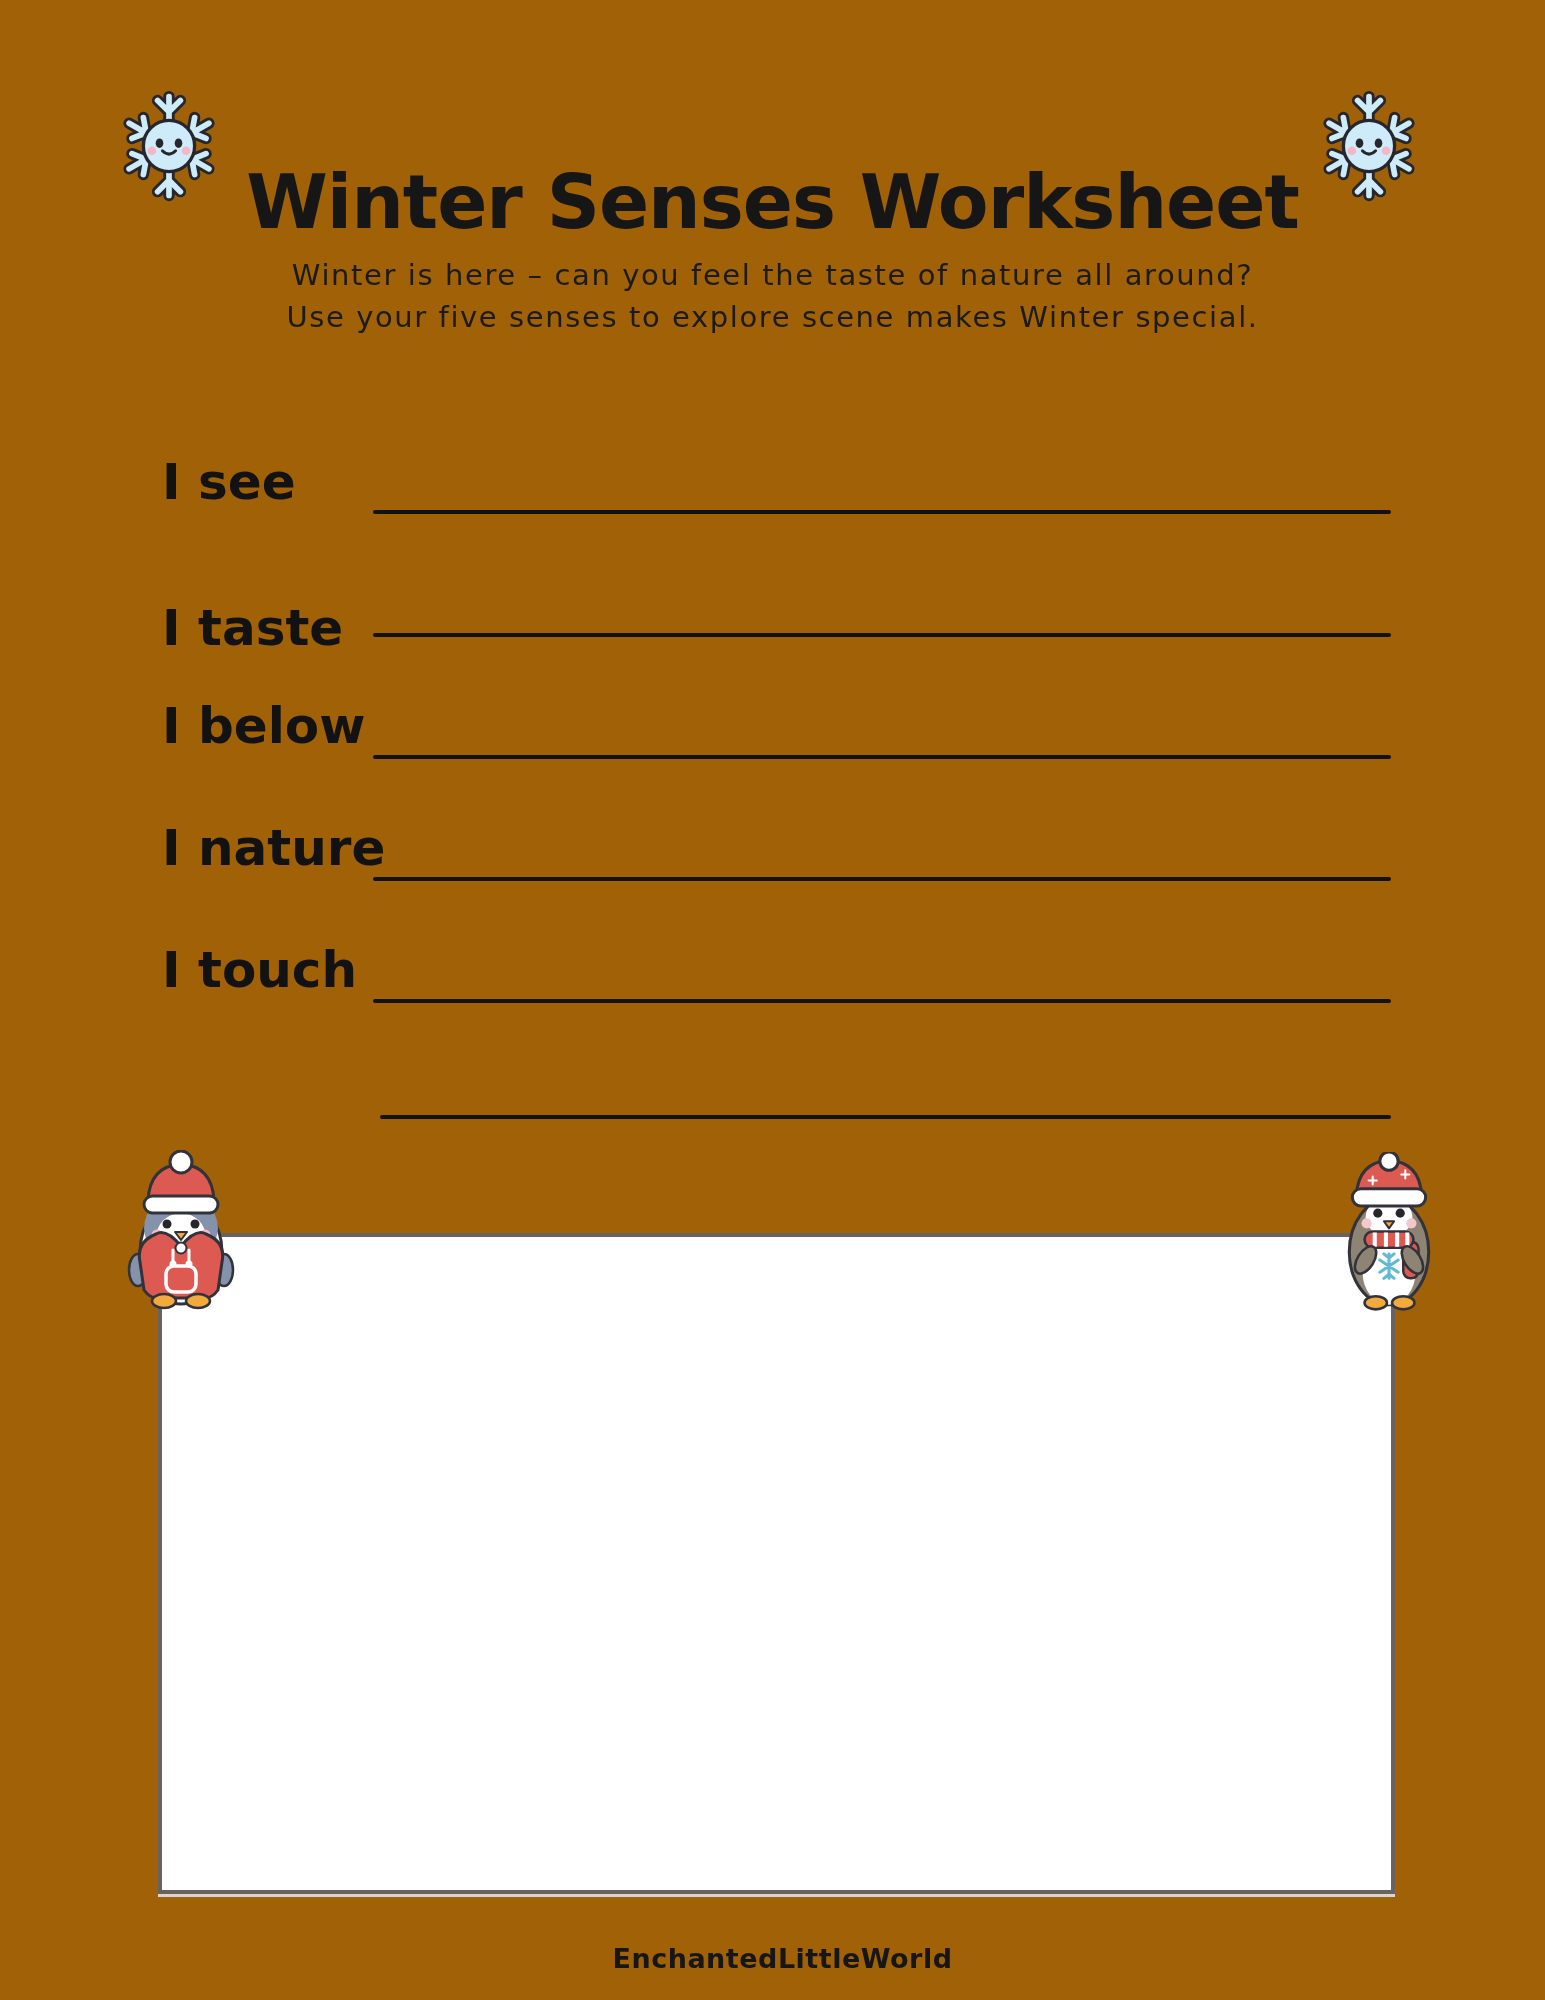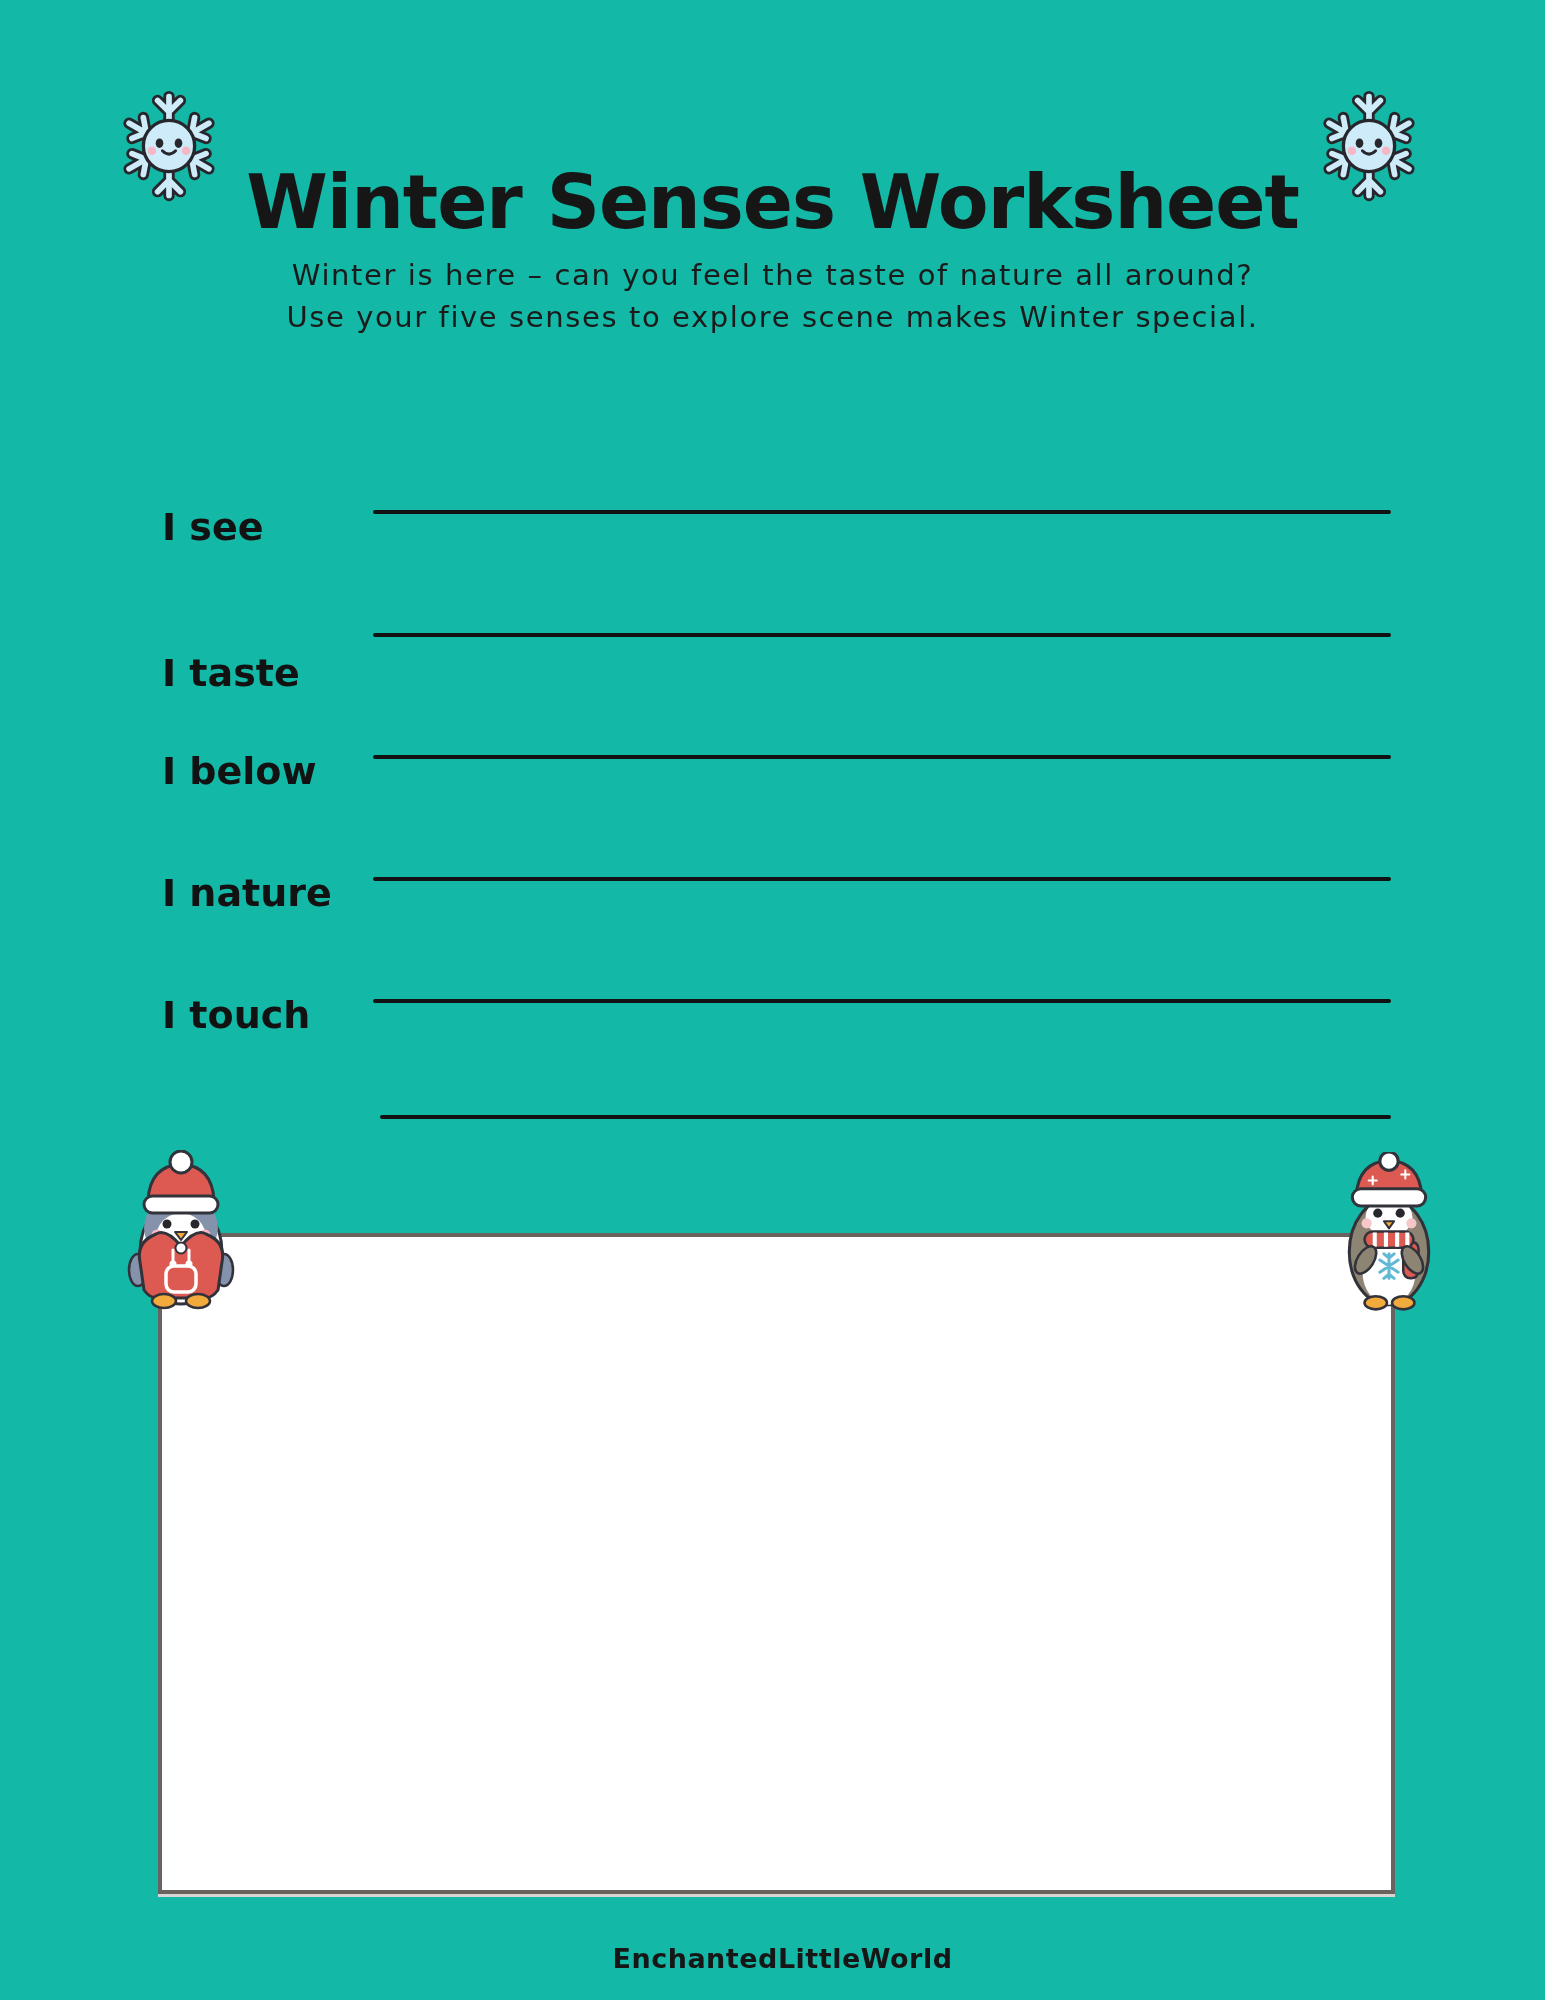--- a/index.html
+++ b/index.html
@@ -1,33 +1,33 @@
 <!DOCTYPE html>
 <html><head>
 <meta charset="utf-8">
 <style>
   html,body{margin:0;padding:0;background:#ffffff;}
   .page{
-    position:relative;width:1545px;height:2000px;background:#14b8a6;overflow:hidden;
+    position:relative;width:1545px;height:2000px;background:#a16207;overflow:hidden;
     font-family:"DejaVu Sans","Liberation Sans",sans-serif;color:#1b1b1b;
   }
   .title{
     position:absolute;top:112px;left:0;right:0;text-align:center;
     font-size:74px;font-weight:700;letter-spacing:-1px;line-height:80px;color:#161616;
   }
   .snowflake{position:absolute;top:84px;width:114px;height:126px;}
   .snowflake.left{left:112px;}
   .snowflake.right{left:1312px;}
   .intro{
     position:absolute;top:254px;left:0;right:0;text-align:center;
     font-size:29px;line-height:42px;letter-spacing:1.6px;font-weight:500;color:#1b1b1b;
   }
   .sense-label{
-    position:absolute;left:162px;font-size:38px;line-height:56px;font-weight:600;
-    color:#121212;letter-spacing:0px;white-space:nowrap;margin-top:45px;
+    position:absolute;left:162px;font-size:50px;line-height:56px;font-weight:600;
+    color:#121212;letter-spacing:0px;white-space:nowrap;
   }
   .write-line{
     position:absolute;height:4px;background:#121212;border-radius:2px;
   }
   .drawing-box{
     position:absolute;left:158px;top:1233px;width:1237px;height:661px;
     border:4px solid #6a625f;box-sizing:border-box;background:#ffffff;
     box-shadow:0 3px 0 #d9d5d3;
   }
   .penguin{position:absolute;}

